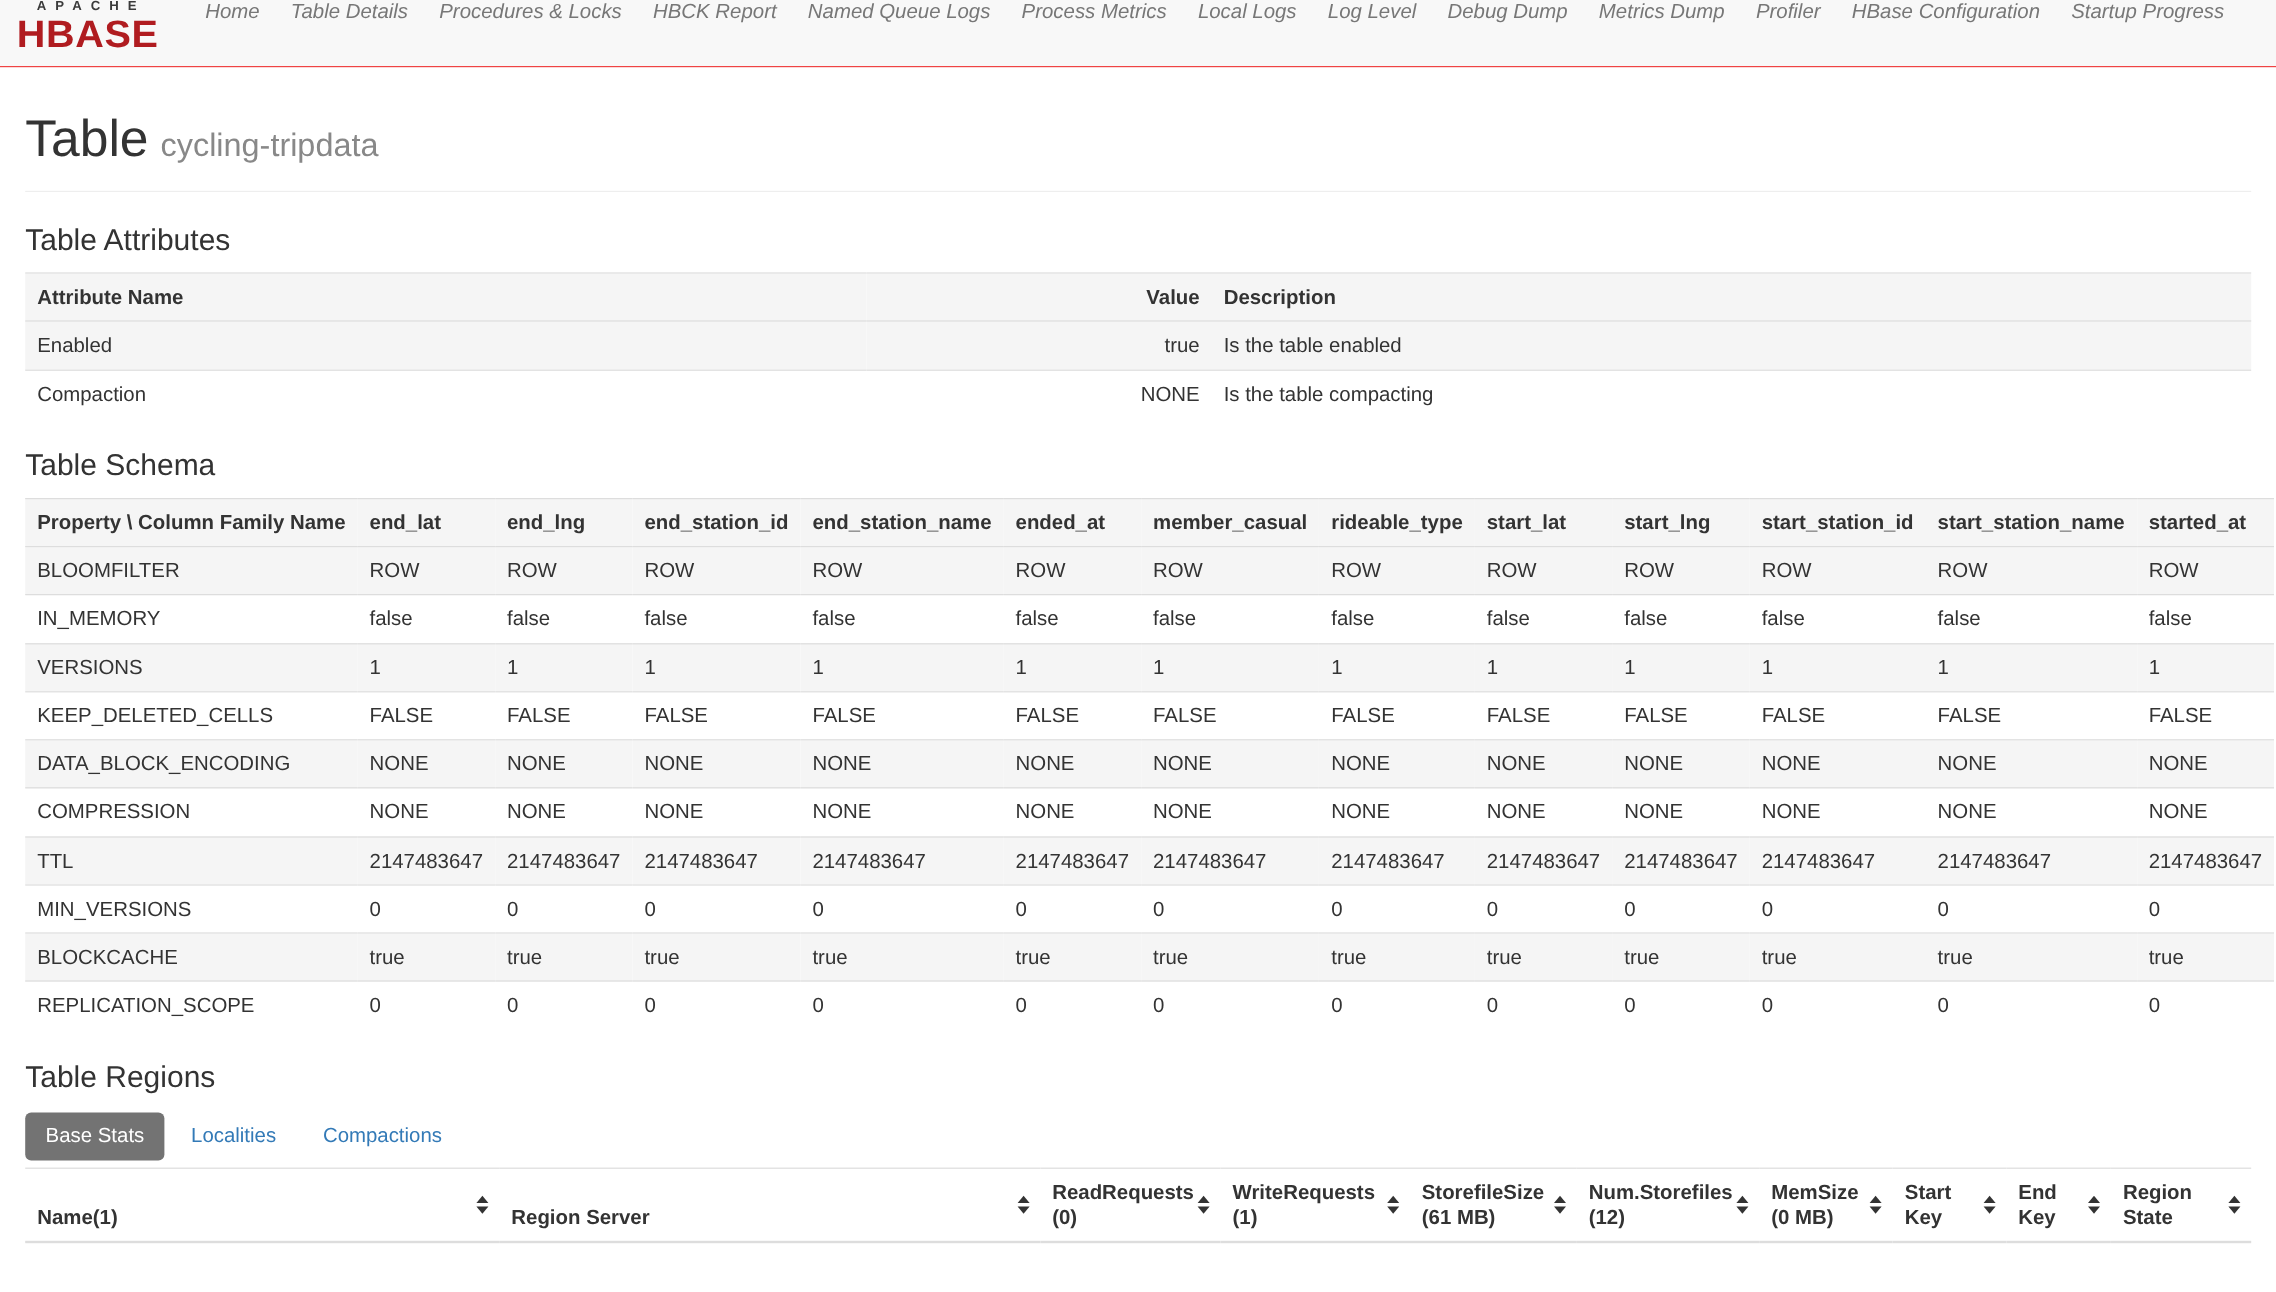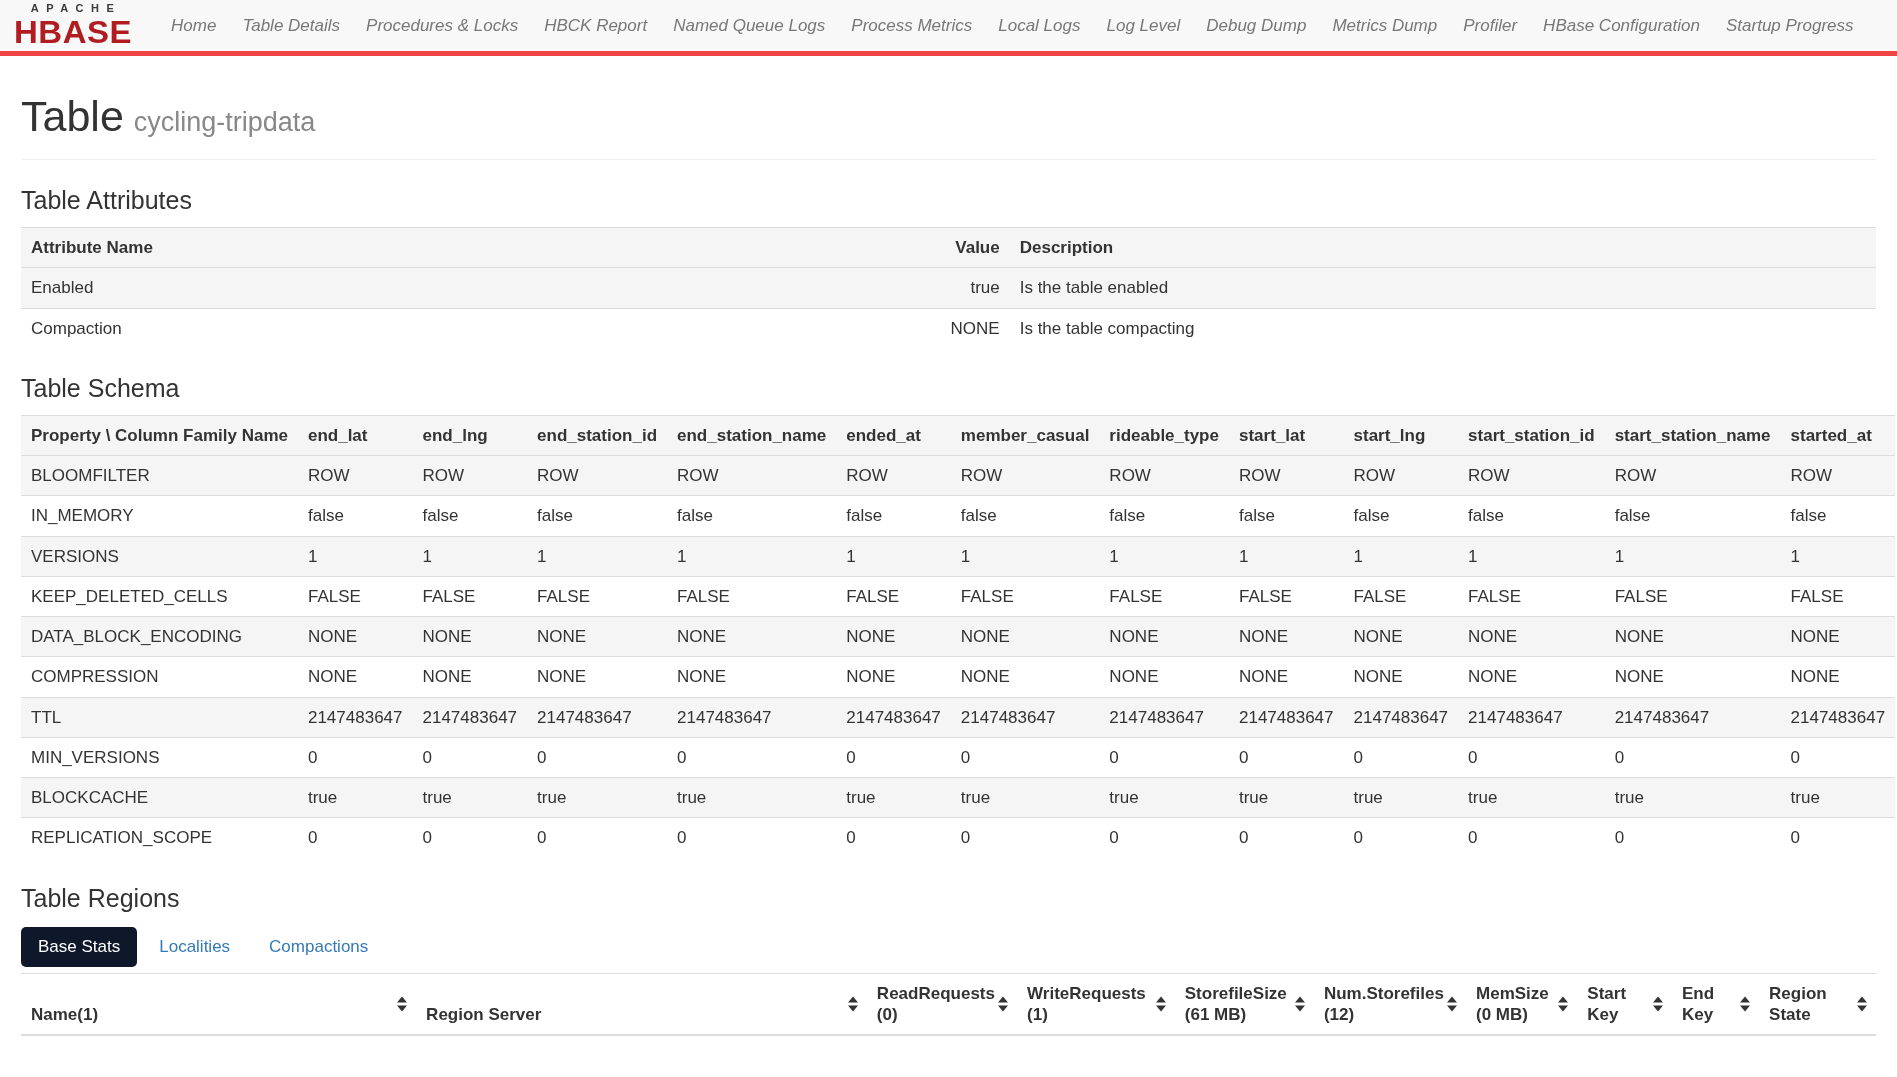--- a/index.html
+++ b/index.html
@@ -6,22 +6,22 @@
   html, body { margin: 0; padding: 0; }
   body {
     width: 1897px; height: 1077px; overflow: hidden;
     background: #fff; color: #333;
     font-family: "Liberation Sans", "DejaVu Sans", sans-serif;
     font-size: 17px;
   }
 
   
   .navbar {
-    height: 56px; background: #f8f8f8; border-bottom: 5px solid #ef4444;
-    display: flex; align-items: center; padding: 0 14px;
+    height: 56px; background: #f8f8f8; border-bottom: 1px solid #ef4444;
+    display: flex; align-items: flex-start; padding: 0 14px;
   }
   .brand { display: flex; flex-direction: column; align-items: center; margin-right: 26px; line-height: 1; cursor: pointer; }
   .brand-apache { font-size: 11px; font-weight: 700; letter-spacing: 7.5px; color: #3a3a3a; margin-bottom: 1px; padding-left: 6px; }
   .brand-hbase { font-size: 33px; font-weight: 800; color: #b01c20; letter-spacing: 0.5px; transform: scaleY(0.96); }
   .nav-items { list-style: none; display: flex; margin: 0; padding: 0; font-style: italic; }
   .nav-item { color: #777; padding: 0 13px; font-size: 17px; white-space: nowrap; cursor: pointer; }
 
   
   .container { padding: 0 21px; }
   h1 { font-size: 43px; font-weight: 400; margin: 36px 0 14px; color: #333; }
@@ -50,21 +50,21 @@
   .regions thead th { border-bottom: 2px solid #ddd; vertical-align: bottom; position: relative; padding-right: 26px; }
 
   .sort-icon { position: absolute; right: 9px; top: 50%; transform: translateY(-50%); display: flex; flex-direction: column; gap: 3px; }
   .arr-up, .arr-down { width: 0; height: 0; border-left: 5px solid transparent; border-right: 5px solid transparent; display: block; }
   .arr-up { border-bottom: 6px solid #333; }
   .arr-down { border-top: 6px solid #333; }
 
   
   .pills { list-style: none; display: flex; padding: 0; margin: 14px 0 6px; align-items: center; }
   .pill { color: #337ab7; padding: 10px 17px; font-size: 17px; cursor: pointer; border-radius: 5px; margin-right: 5px; }
-  .pill.active { background: #0f172a; color: #fff; }
+  .pill.active { background: #737373; color: #fff; }
 </style>
 </head>
 <body>
 
 <nav class="navbar">
   <div class="brand">
     <span class="brand-apache">APACHE</span>
     <span class="brand-hbase">HBASE</span>
   </div>
   <ul class="nav-items" id="nav-items">

